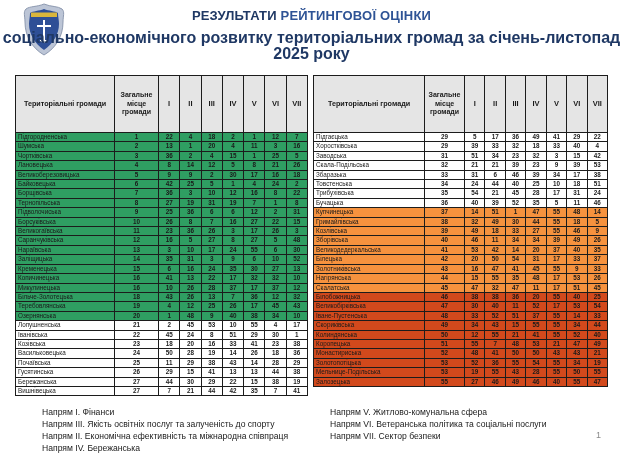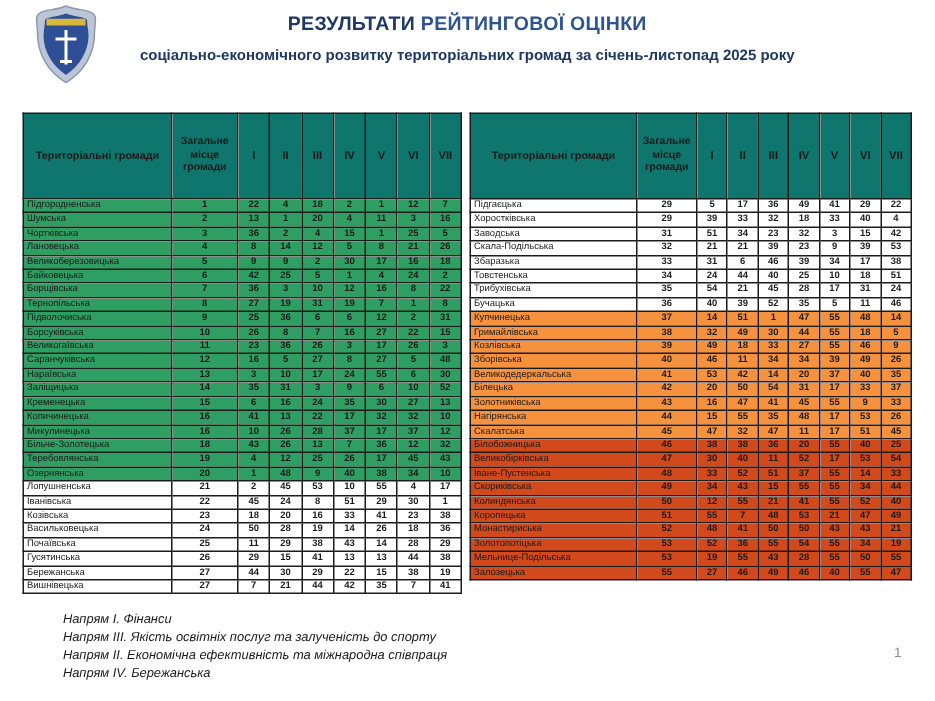--- a/index.html
+++ b/index.html
@@ -6,42 +6,42 @@
   .slide{
     position:relative;width:623px;height:467px;background:#ffffff;overflow:hidden;
     font-family:"Liberation Sans",sans-serif;color:#1a1a1a;border-radius:15px;
   }
   
   .logo{position:absolute;left:22px;top:3px;width:44px;height:54px;}
   .titles{position:absolute;left:0;top:7px;width:623px;text-align:center;}
   .title-line{font-size:13px;font-weight:bold;letter-spacing:.2px;line-height:17px;}
   .title-strong{color:#1f3864;}
   .title-rest{color:#2e5395;}
-  .subtitle{font-size:10px;font-weight:bold;color:#1f3864;line-height:16px;margin-top:6px;}
+  .subtitle{font-size:16px;font-weight:bold;color:#1f3864;line-height:16px;margin-top:6px;}
   .stripe{position:absolute;left:10px;top:57px;width:602px;height:5px;display:flex;}
   .stripe .seg-yellow{width:85px;height:100%;}
   .stripe .seg-blue{flex:1;height:100%;}
   
   table.rank-table{border-collapse:collapse;table-layout:fixed;position:absolute;top:75px;}
   table.rank-table.left{left:15px;width:293px;}
   table.rank-table.right{left:313px;width:295px;}
   .rank-table th,.rank-table td{border:1px solid #1c1c1c;padding:0;overflow:hidden;white-space:nowrap;}
-  .rank-table th{background:#0f766e;font-size:7px;font-weight:bold;height:56px;line-height:8.5px;}
+  .rank-table th{background:#e5e5e5;font-size:7px;font-weight:bold;height:56px;line-height:8.5px;}
   .rank-table th.h-name{font-size:7.2px;}
   .rank-table th.h-place{white-space:normal;padding:0 2px;}
   .rank-table th.h-dir{font-size:7.5px;}
   .rank-table td{height:8.4px;line-height:8.4px;font-size:6.3px;}
   .rank-table td.c-name{text-align:left;padding-left:2px;}
   .rank-table td.c-num{text-align:center;font-weight:bold;}
   .tier-green td{background:#2f9e62;}
   .tier-white td{background:#ffffff;}
   .tier-orange td{background:#f6923e;}
   .tier-red td{background:#d2491c;}
   
-  .legend{position:absolute;top:406px;font-size:8.6px;line-height:12px;color:#1a1a1a;font-style:italic;}
+  .legend{position:absolute;top:406px;font-size:8.6px;line-height:12px;color:#1a1a1a;}
   .legend.left{left:42px;}
   .legend.right{left:330px;}
   .page-number{position:absolute;left:596px;top:430px;font-size:9px;color:#8a8a8a;}
 </style>
 </head>
 <body>
 
 <div class="slide">
 
   <svg class="logo" viewBox="0 0 44 54">
@@ -713,16 +713,21 @@
         </tr>
       </tbody>
   </table>
 
   <div class="legend left">
     <div>Напрям I. Фінанси</div>
     <div>Напрям III. Якість освітніх послуг та залученість до спорту</div>
     <div>Напрям II. Економічна ефективність та міжнародна співпраця</div>
     <div>Напрям IV. Бережанська</div>
   </div>
+  <div class="legend right">
+    <div>Напрям V. Житлово-комунальна сфера</div>
+    <div>Напрям VI. Ветеранська політика та  соціальні послуги</div>
+    <div>Напрям VII. Сектор безпеки</div>
+  </div>
 
   <div class="page-number">1</div>
 
 </div>
 
 </body></html>

